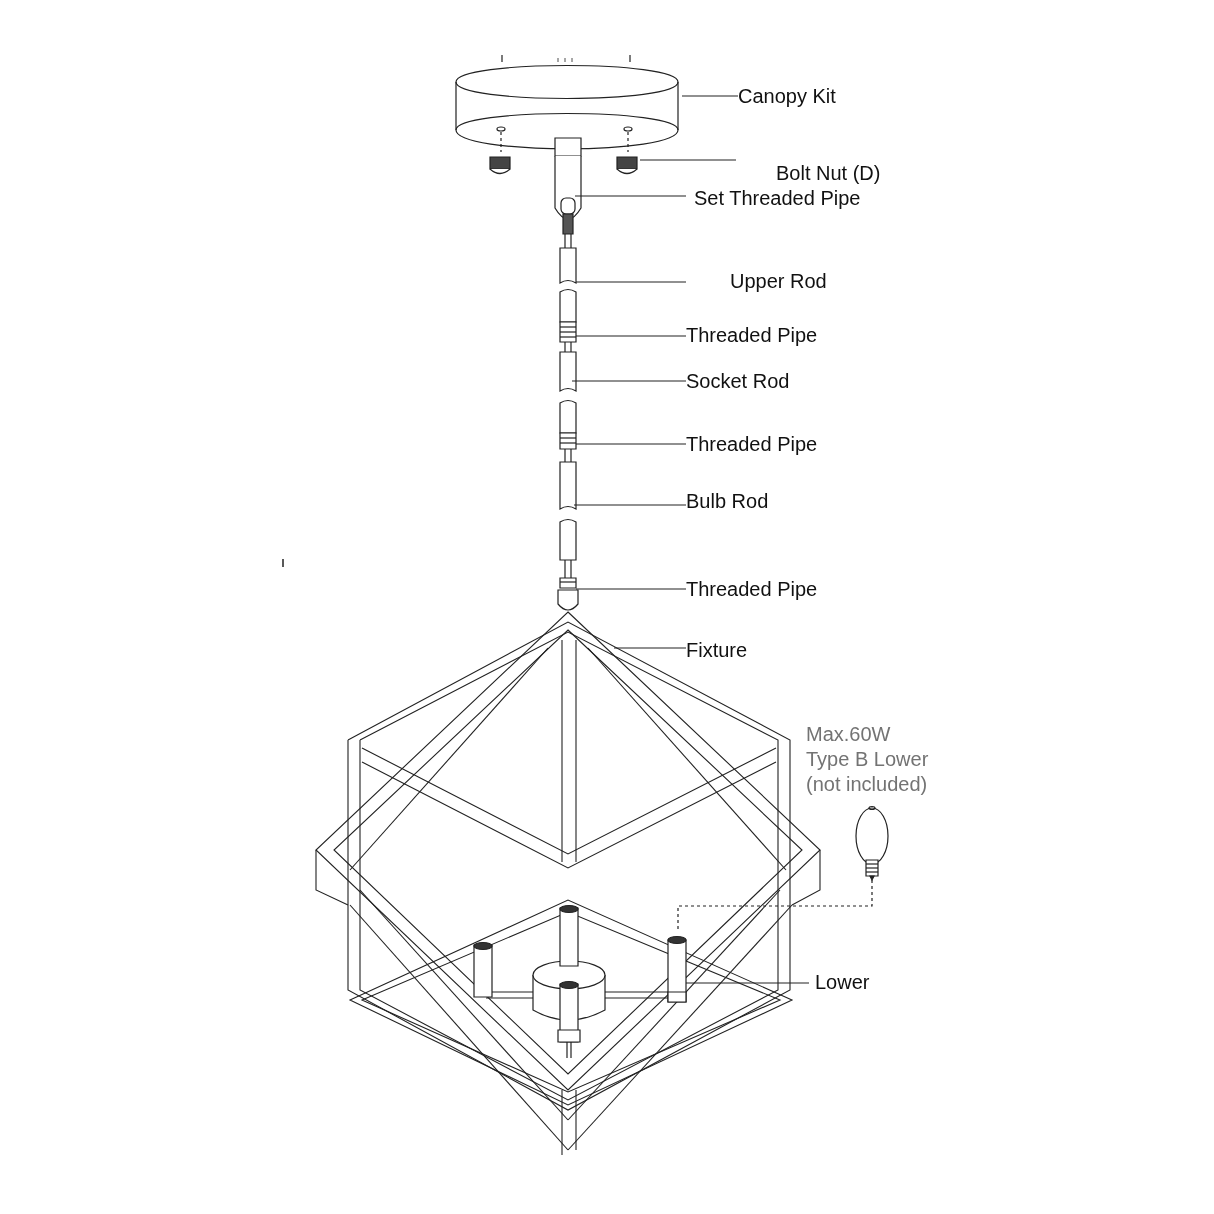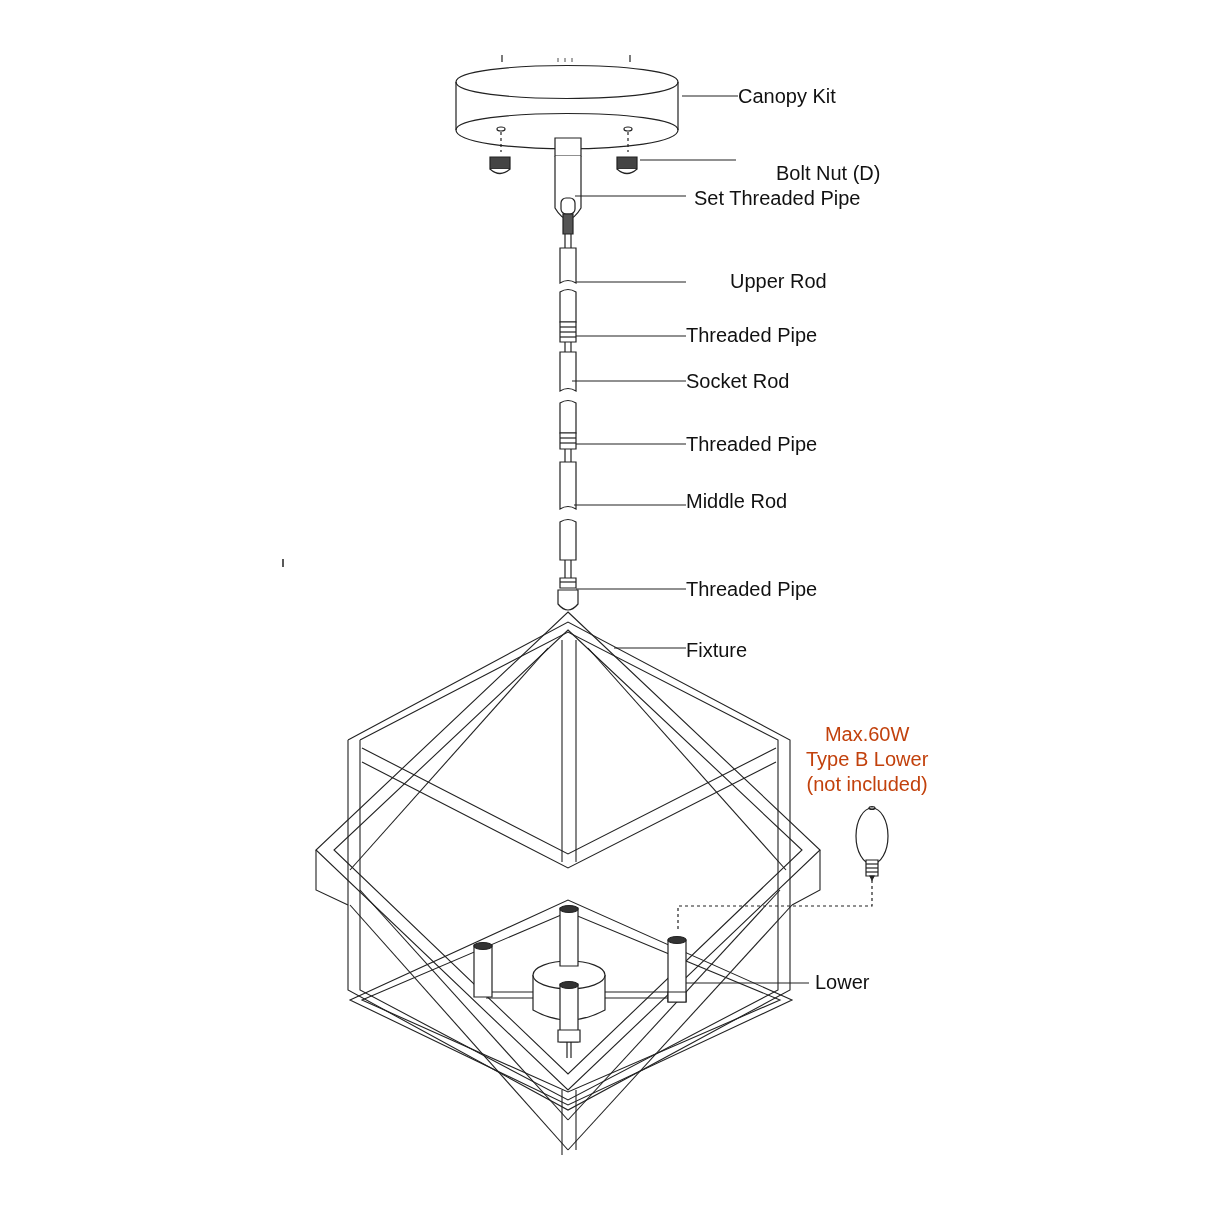--- a/index.html
+++ b/index.html
@@ -1,20 +1,20 @@
 <!DOCTYPE html>
 <html><head>
 <meta charset="utf-8">
 <style>
   html, body { margin:0; padding:0; background:#ffffff; }
   body { width:1214px; height:1214px; position:relative; overflow:hidden;
          font-family:"Liberation Sans", sans-serif; color:#111; }
   #stage { position:absolute; left:0; top:0; width:1088px; height:1214px; }
   .lbl { position:absolute; font-size:20px; line-height:22px; white-space:nowrap; color:#111; }
-  .lbl-multi { position:absolute; font-size:20px; line-height:25px; color:#c2410c;text-align:center; }
+  .lbl-multi { position:absolute; font-size:20px; line-height:25px; color:#737373; }
   svg line, svg polyline, svg polygon, svg path, svg rect, svg ellipse { vector-effect:non-scaling-stroke; }
 </style>
 </head>
 <body>
 
 <div id="stage">
 <svg width="1214" height="1214" viewBox="0 0 1214 1214" xmlns="http://www.w3.org/2000/svg" fill="none" stroke="#222" stroke-width="1.2">
 
   <g>
     <path d="M456,82 C456,60 678,60 678,82" fill="#fff"></path>
@@ -154,21 +154,21 @@
 </svg>
 
 
 <div class="lbl" style="left:738px;top:85px;">Canopy Kit</div>
 <div class="lbl" style="left:736px;top:162px;margin-left:40px;">Bolt Nut (D)</div>
 <div class="lbl" style="left:686px;top:187px;margin-left:8px;">Set Threaded Pipe</div>
 <div class="lbl" style="left:686px;top:270px;margin-left:44px;">Upper Rod</div>
 <div class="lbl" style="left:686px;top:324px;">Threaded Pipe</div>
 <div class="lbl" style="left:686px;top:370px;">Socket Rod</div>
 <div class="lbl" style="left:686px;top:433px;">Threaded Pipe</div>
-<div class="lbl" style="left:686px;top:490px;">Middle Rod</div>
+<div class="lbl" style="left:686px;top:490px;">Bulb Rod</div>
 <div class="lbl" style="left:686px;top:578px;">Threaded Pipe</div>
 <div class="lbl" style="left:686px;top:639px;">Fixture</div>
 <div class="lbl-multi" style="left:806px;top:722px;">
   <div>Max.60W</div>
   <div>Type B Lower</div>
   <div>(not included)</div>
 </div>
 <div class="lbl" style="left:815px;top:971px;">Lower</div>
 </div>
 

